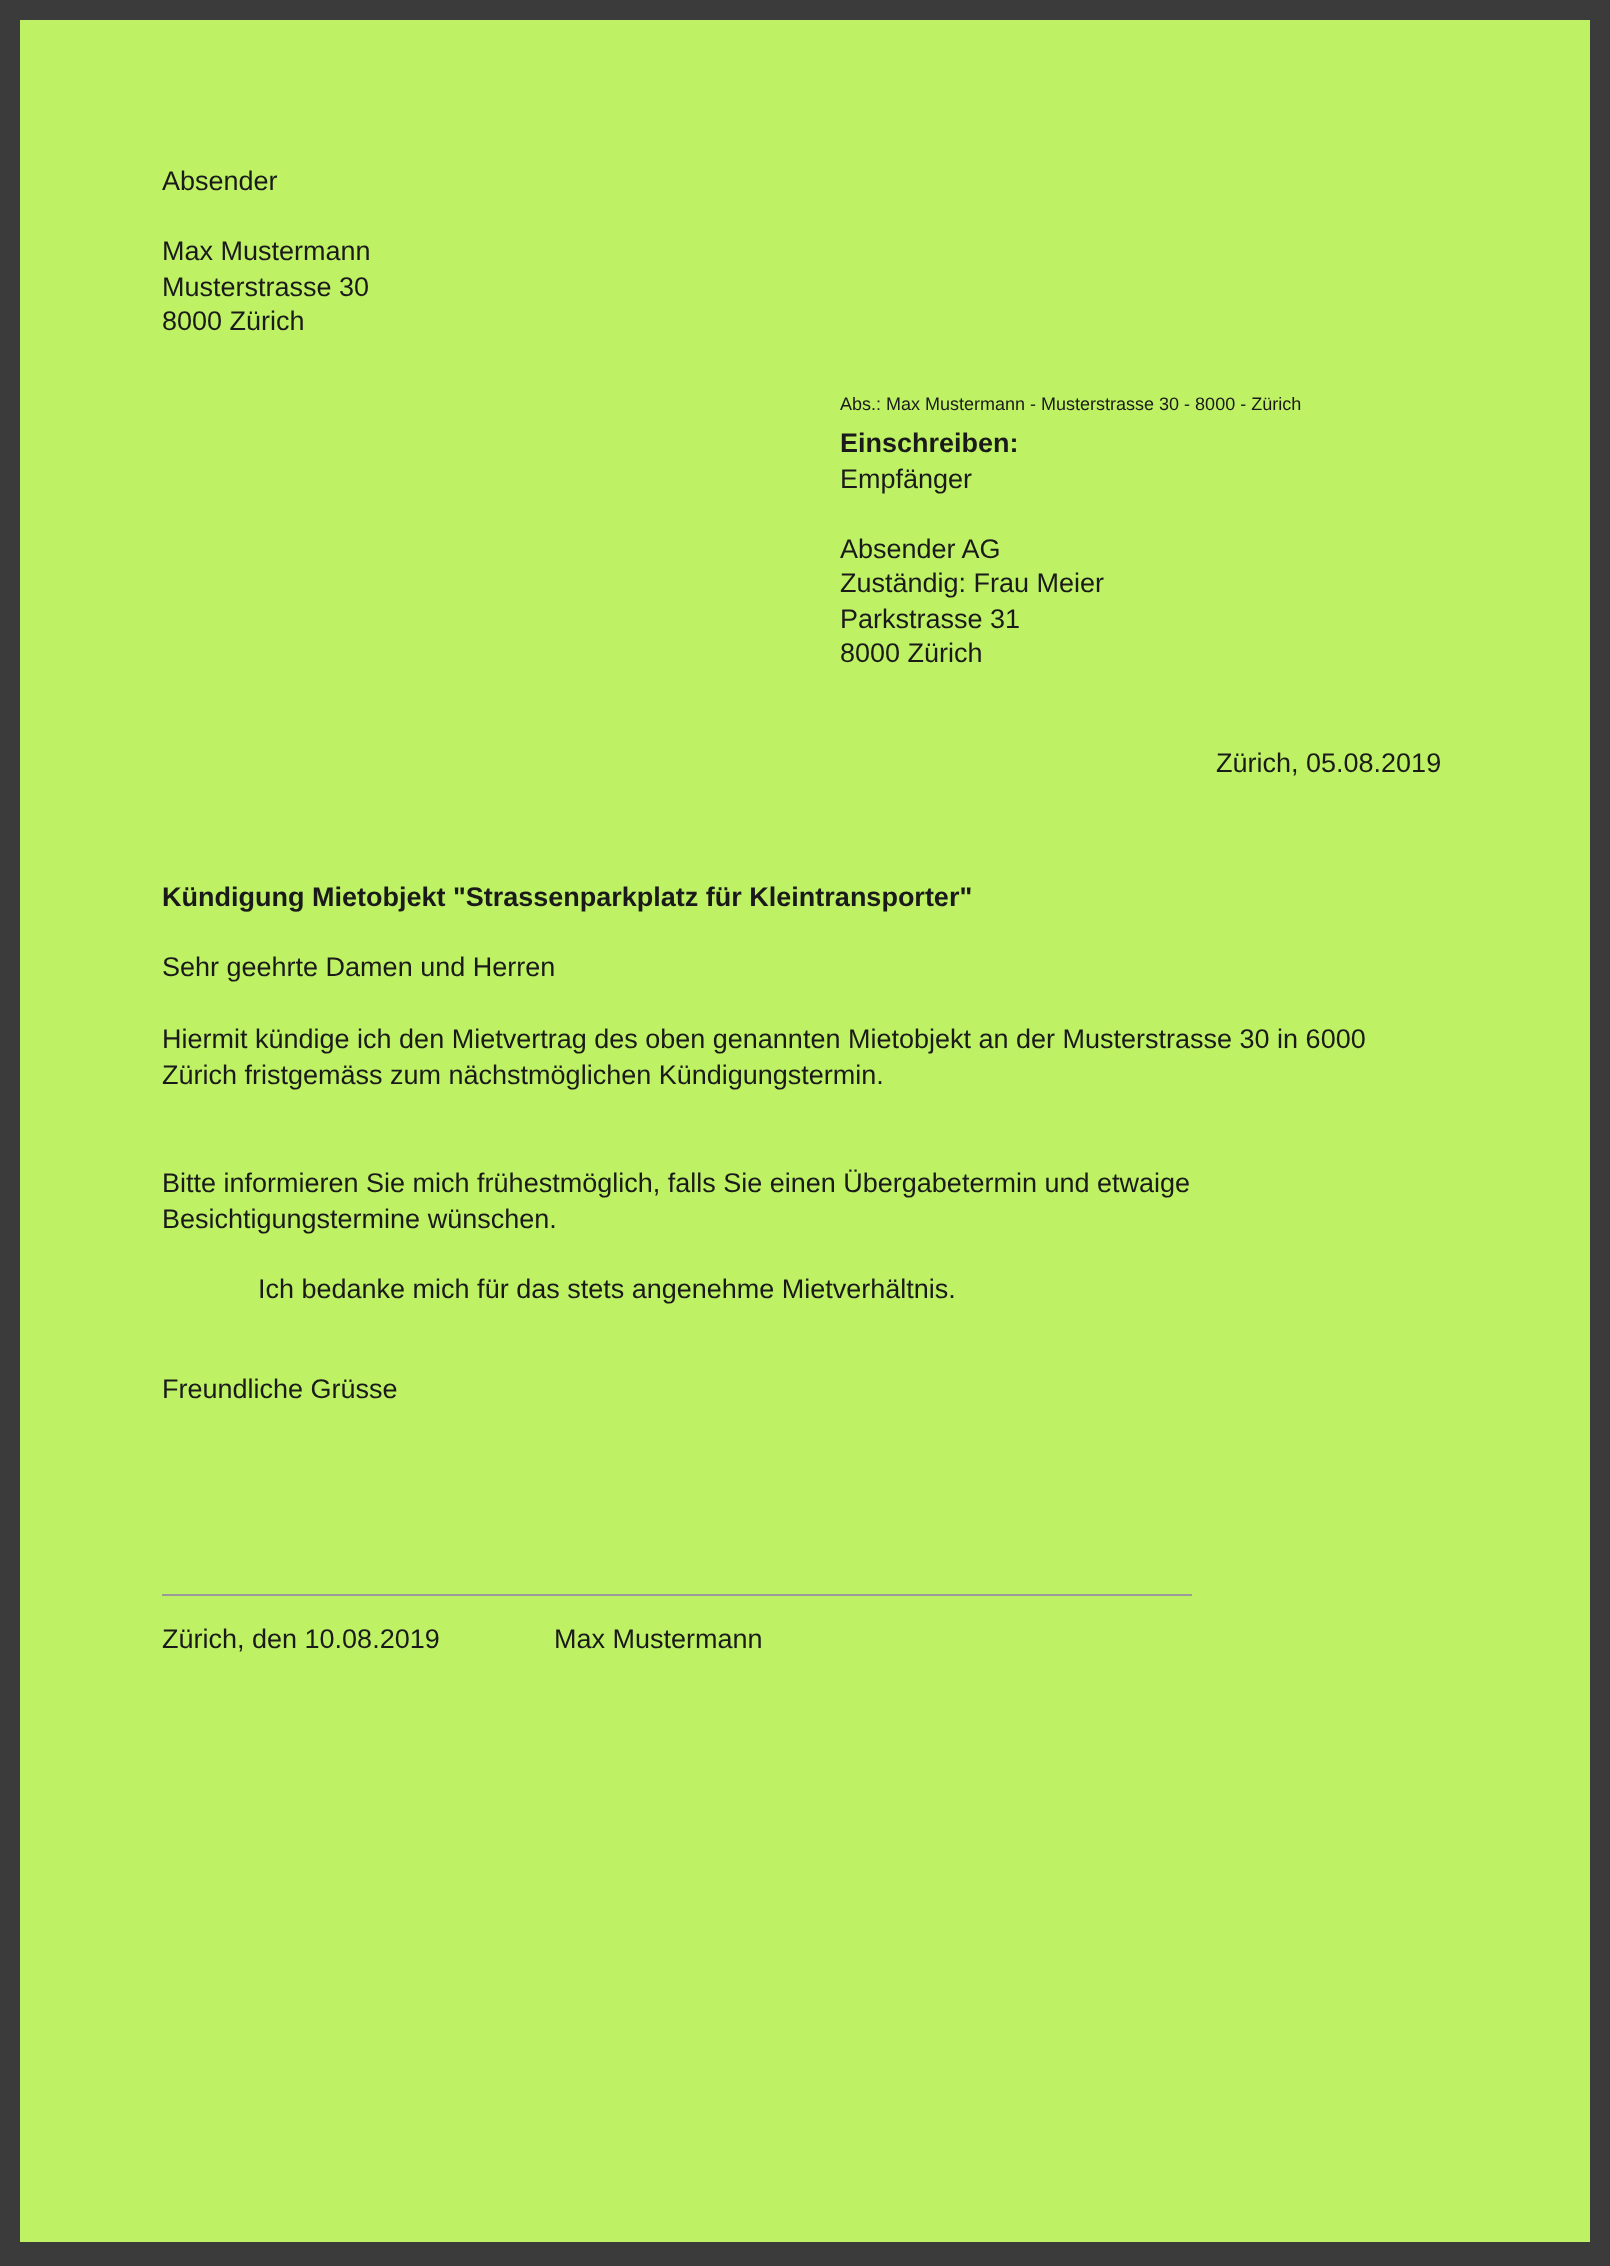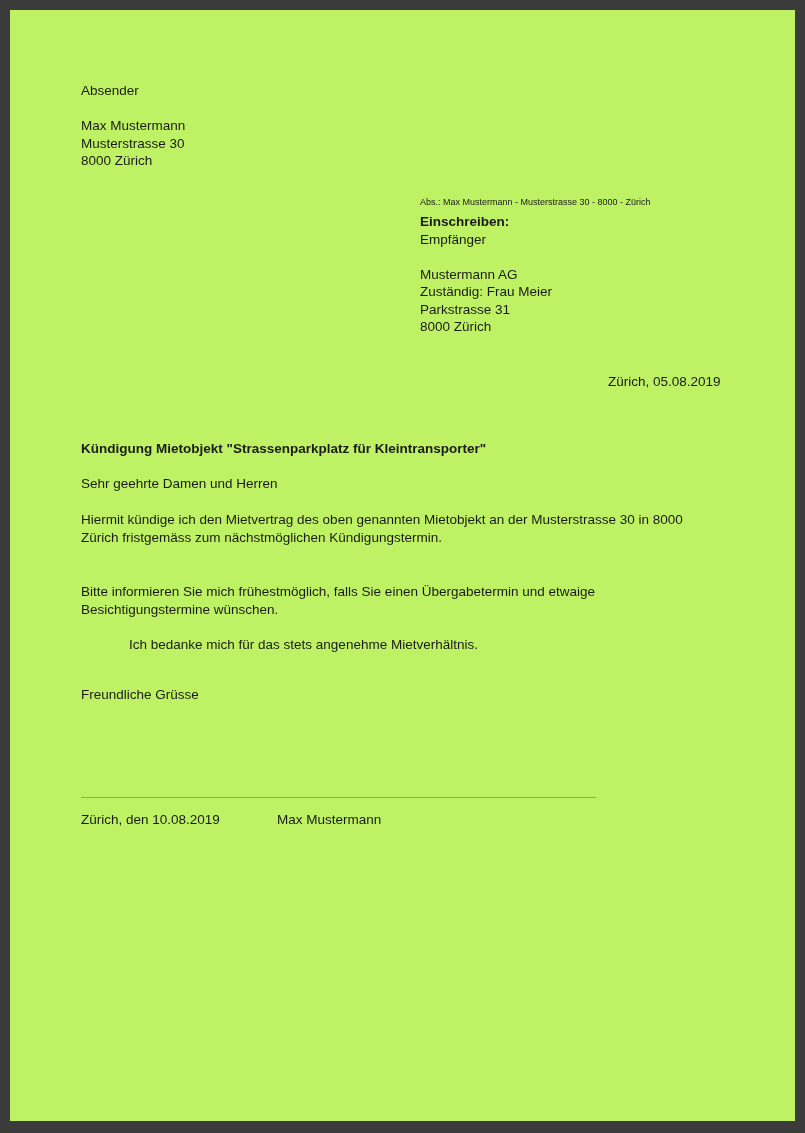--- a/index.html
+++ b/index.html
@@ -131,33 +131,33 @@
 
   <div class="abs sender-block">Max Mustermann
 Musterstrasse 30
 8000 Zürich</div>
 
   <div class="abs recipient-block">
     <div class="return-address">Abs.: Max Mustermann - Musterstrasse 30 - 8000 - Zürich</div>
     <div class="delivery-type">Einschreiben:</div>
     <div>Empfänger</div>
     <div class="addr-gap"></div>
-    <div>Mustermann AG</div>
+    <div>Absender AG</div>
     <div>Zuständig: Frau Meier</div>
     <div>Parkstrasse 31</div>
     <div>8000 Zürich</div>
   </div>
 
   <div class="abs date-line">Zürich, 05.08.2019</div>
 
   <div class="abs subject">Kündigung Mietobjekt "Strassenparkplatz für Kleintransporter"</div>
 
   <div class="abs salutation">Sehr geehrte Damen und Herren</div>
 
-  <div class="abs para-1">Hiermit kündige ich den Mietvertrag des oben genannten Mietobjekt an der Musterstrasse 30 in 8000 Zürich fristgemäss zum nächstmöglichen Kündigungstermin.</div>
+  <div class="abs para-1">Hiermit kündige ich den Mietvertrag des oben genannten Mietobjekt an der Musterstrasse 30 in 6000 Zürich fristgemäss zum nächstmöglichen Kündigungstermin.</div>
 
   <div class="abs para-2">Bitte informieren Sie mich frühestmöglich, falls Sie einen Übergabetermin und etwaige Besichtigungstermine wünschen.</div>
 
   <div class="abs para-3">Ich bedanke mich für das stets angenehme Mietverhältnis.</div>
 
   <div class="abs closing">Freundliche Grüsse</div>
 
   <div class="abs signature-line"></div>
 
   <div class="abs sig-place-date">Zürich, den 10.08.2019</div>

